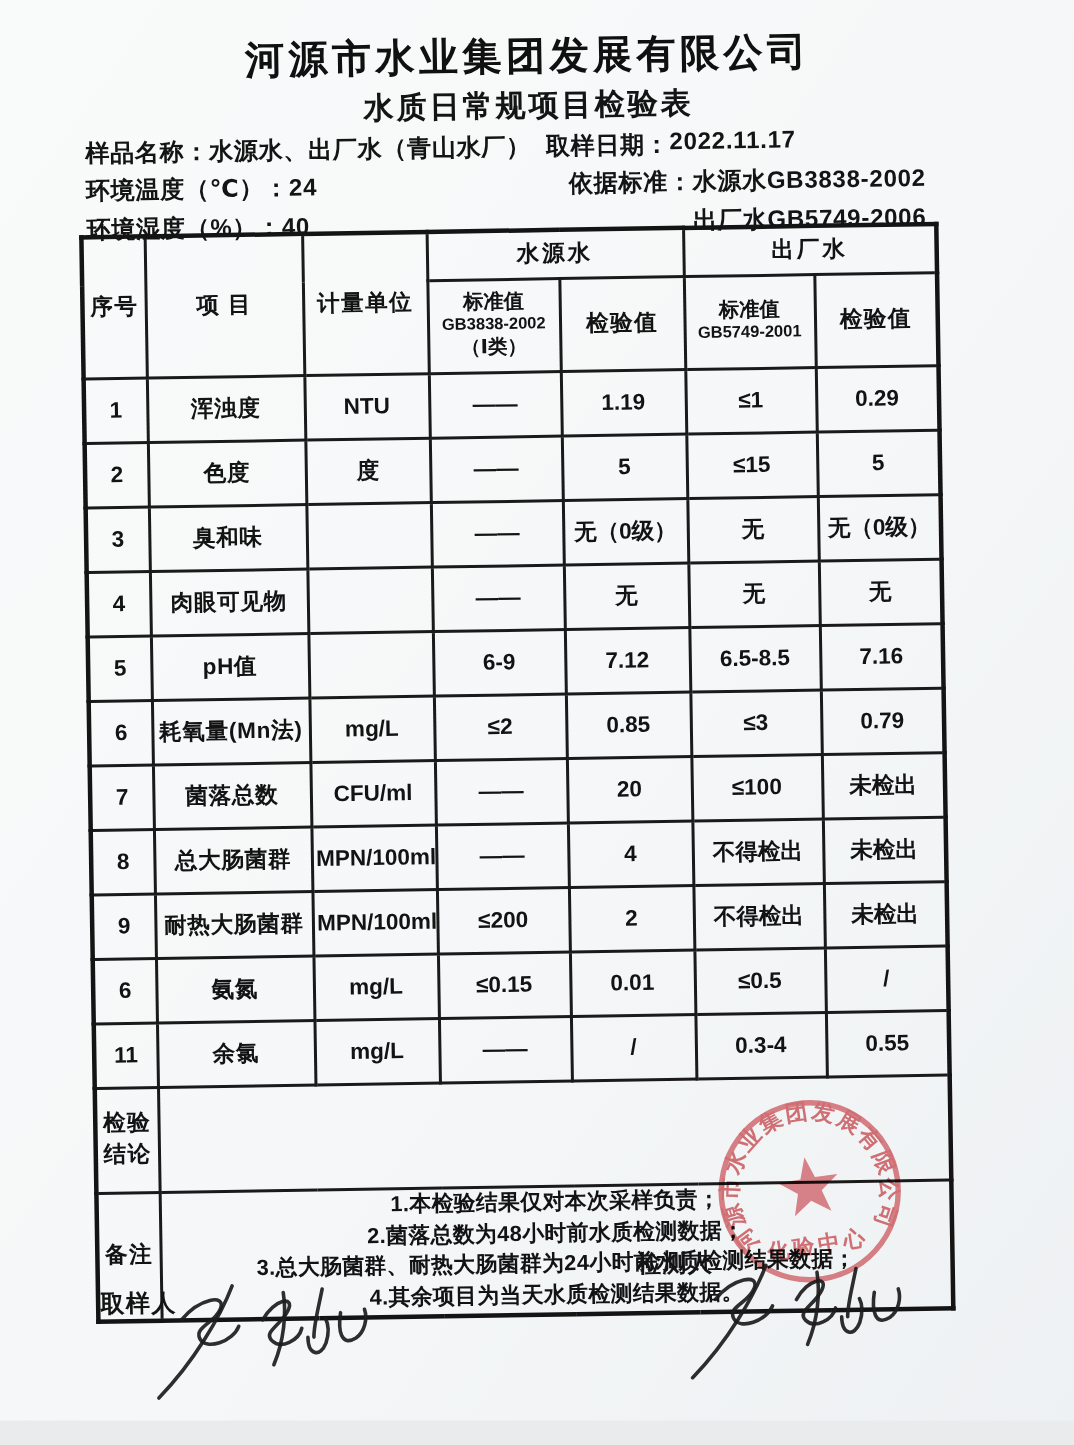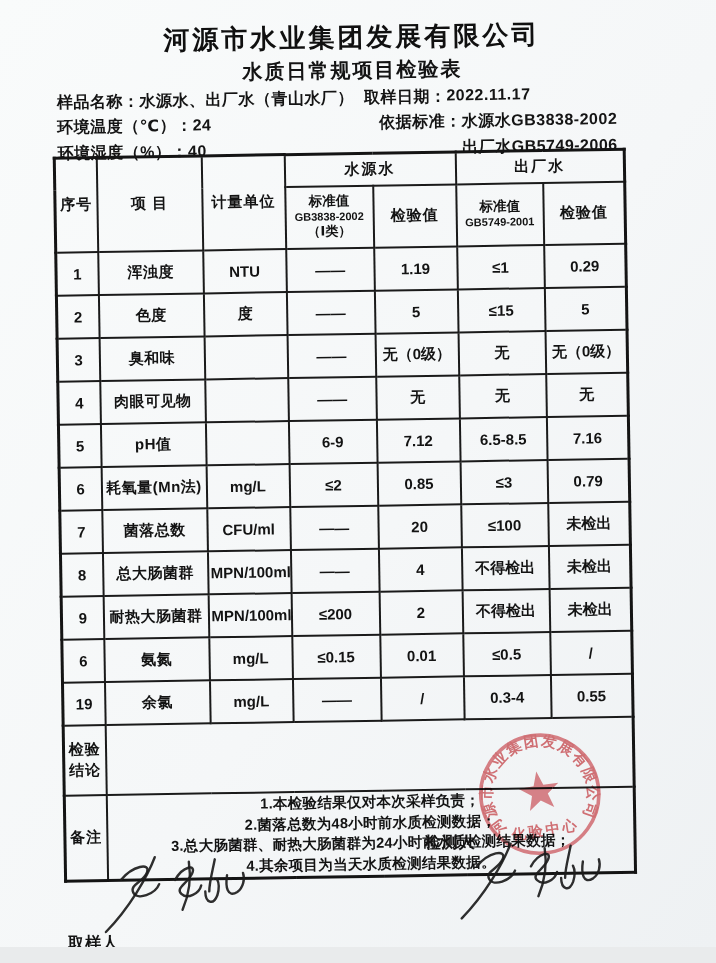--- a/index.html
+++ b/index.html
@@ -58,21 +58,21 @@
   .std-l3{font-size:13px;line-height:1.3;}
   td.item{text-align:left;padding-left:6px;letter-spacing:0.5px;}
   td.concl-label,td.remarks-label{font-size:15px;line-height:1.35;letter-spacing:1px;}
   td.concl-cell{background:transparent;}
   td.remarks-cell{text-align:left;vertical-align:middle;padding:3px 4px 3px 6px;}
   .remark-line{font-size:14.5px;font-weight:bold;line-height:1.42;white-space:nowrap;letter-spacing:0.3px;}
 
   .sig-label{
     position:absolute;font-size:16px;font-weight:bold;letter-spacing:1px;color:#141414;
   }
-  .sig-label.sampler{left:60px;top:929px;}
+  .sig-label.sampler{left:60px;top:855px;}
   .sig-label.tester{left:418px;top:834px;}
   .sig-svg{position:absolute;pointer-events:none;}
   .sig-svg.sampler{left:92px;top:850px;}
   .sig-svg.tester{left:448px;top:842px;}
   .sig-svg path{stroke:#1c1c1c;stroke-width:2.4;fill:none;stroke-linecap:round;stroke-linejoin:round;opacity:0.92;}
 
   .stamp{
     position:absolute;left:468px;top:731px;width:132px;height:132px;
     mix-blend-mode:multiply;opacity:0.85;
     transform:rotate(-8deg);
@@ -221,21 +221,21 @@
         <tr class="drow">
           <td>6</td>
           <td class="item">氨氮</td>
           <td>mg/L</td>
           <td>≤0.15</td>
           <td>0.01</td>
           <td>≤0.5</td>
           <td>/</td>
         </tr>
         <tr class="drow">
-          <td>19</td>
+          <td>11</td>
           <td class="item">余氯</td>
           <td>mg/L</td>
           <td>——</td>
           <td>/</td>
           <td>0.3-4</td>
           <td>0.55</td>
         </tr>
 
         <tr class="crow">
           <td class="concl-label">检验结论</td>

